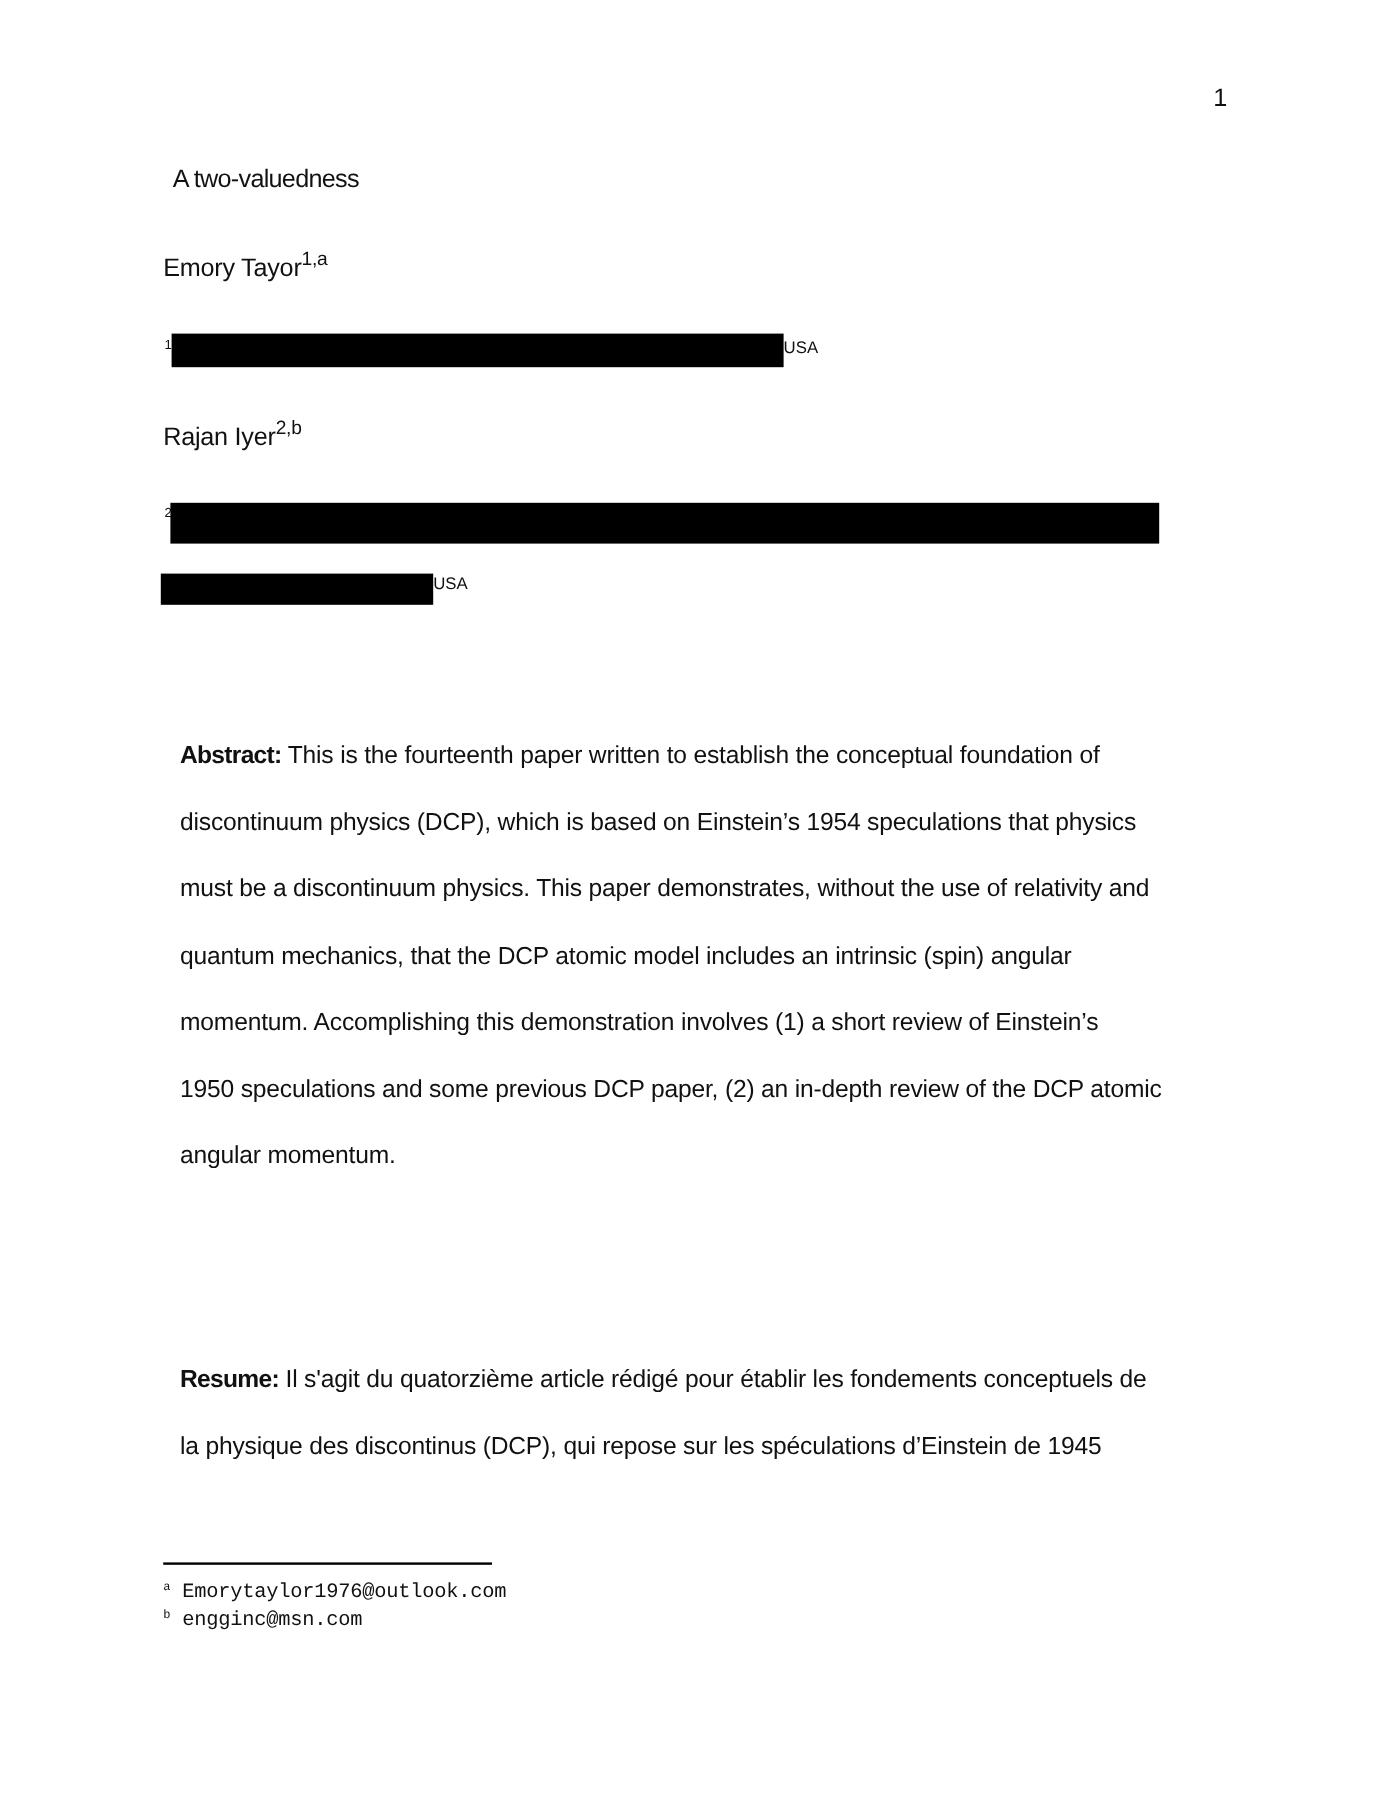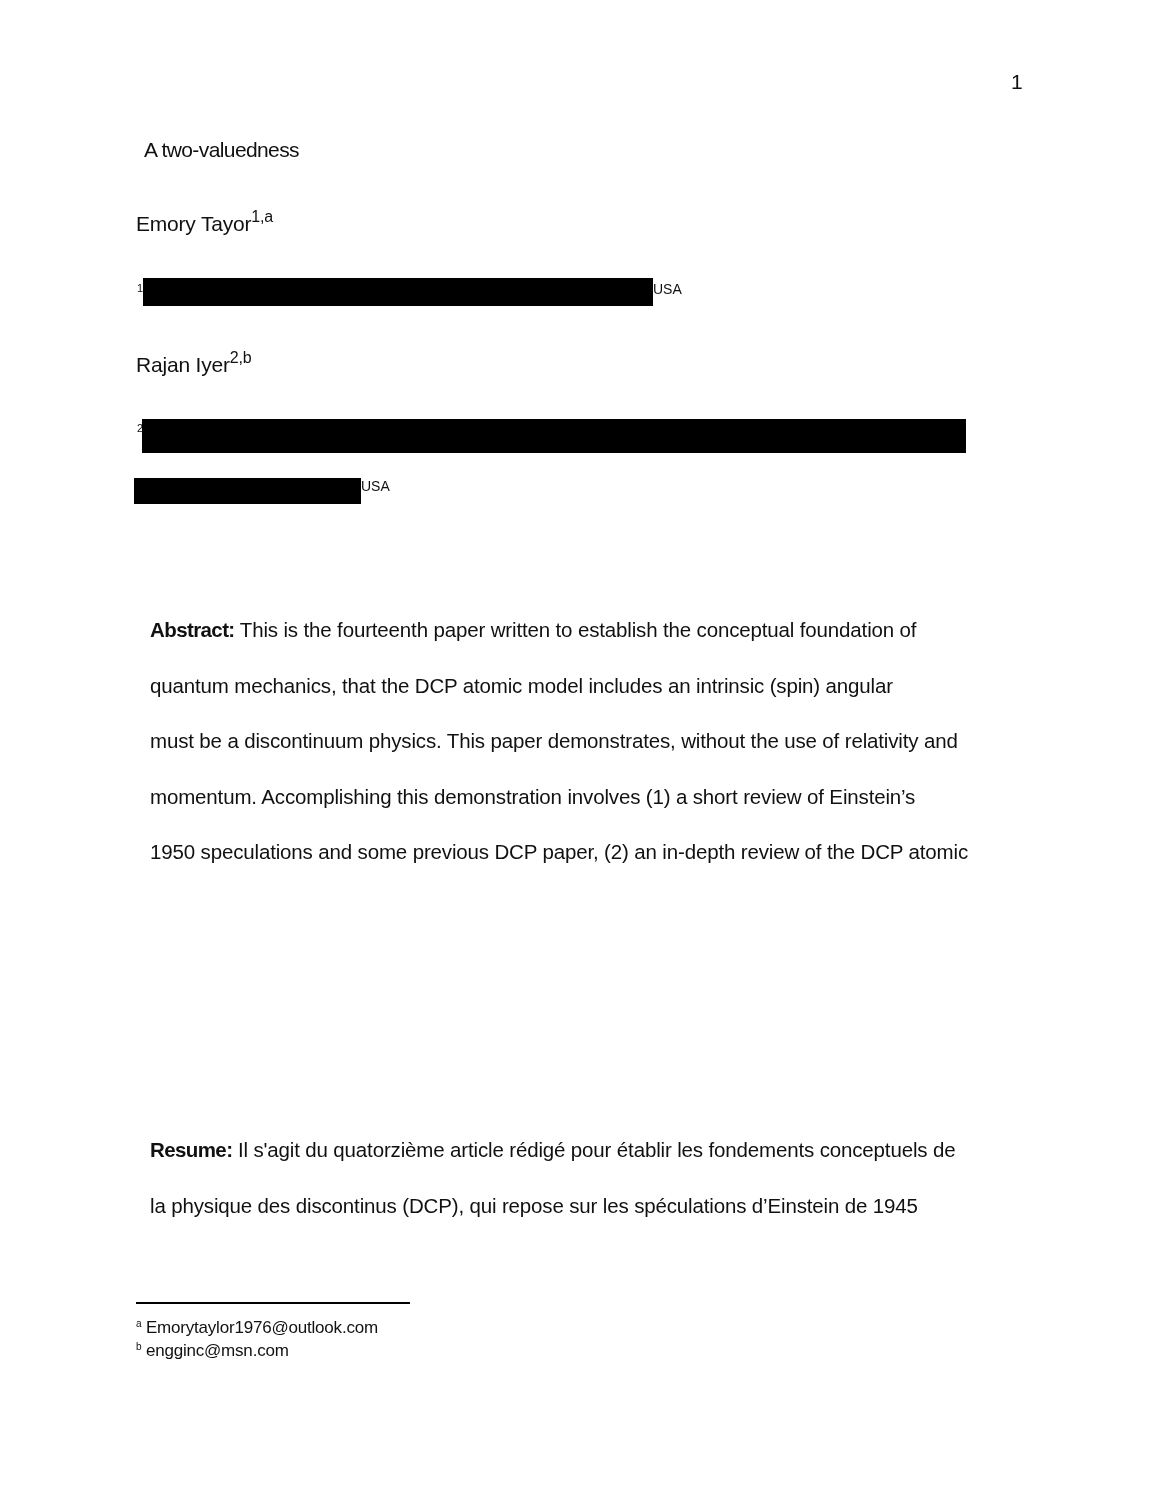--- a/index.html
+++ b/index.html
@@ -16,21 +16,21 @@
     .redact { background: #000; position: absolute; }
     .aff-text { font-size: 14px; }
     .aff-sup { font-size: 11px; }
     .para {
       left: 136px; width: 900px; font-size: 20.5px; line-height: 55.5px;
       letter-spacing: -0.15px; white-space: nowrap; margin-left: 14px;
     }
     .para .line { display: block; }
     .para b { font-weight: bold; letter-spacing: -0.6px; }
     .footnote-rule { left: 136px; top: 1302px; width: 274px; height: 1.5px; background: #000; }
-    .footnote { left: 136px; font-size: 17px; font-family: Liberation Sans, sans-serif; letter-spacing: -0.2px; }
+    .footnote { left: 136px; font-size: 17px; font-family: Liberation Mono, monospace; letter-spacing: -0.2px; }
     .footnote sup { font-size: 10px; vertical-align: 6px; }
   </style>
 </head>
 <body>
 
 <div class="abs page-number">1</div>
 
 <div class="abs title">A two-valuedness</div>
 
 <div class="abs author" style="left:136px; top:208px;">
@@ -45,24 +45,26 @@
   <span>Rajan Iyer</span><sup>2,b</sup>
 </div>
 
 <div class="abs aff-sup" style="left:137px; top:422px;">2</div>
 <div class="redact" style="left:142px; top:419px; width:824px; height:34px;"></div>
 <div class="redact" style="left:134px; top:478px; width:227px; height:26px;"></div>
 <div class="abs aff-text" style="left:361px; top:478px;">USA</div>
 
 <div class="abs para" style="top:602px;">
   <span class="line"><b>Abstract:</b><span> This is the fourteenth paper written to establish the conceptual foundation of</span></span>
+  <span class="line">discontinuum physics (DCP), which is based on Einstein’s 1954 speculations that physics</span>
+  <span class="line">must be a discontinuum physics. This paper demonstrates, without the use of relativity and</span>
   <span class="line">quantum mechanics, that the DCP atomic model includes an intrinsic (spin) angular</span>
-  <span class="line">must be a discontinuum physics. This paper demonstrates, without the use of relativity and</span>
   <span class="line">momentum. Accomplishing this demonstration involves (1) a short review of Einstein’s</span>
   <span class="line">1950 speculations and some previous DCP paper, (2) an in-depth review of the DCP atomic</span>
+  <span class="line">angular momentum.</span>
 </div>
 
 <div class="abs para" style="top:1122px;">
   <span class="line"><b>Resume:</b><span> Il s'agit du quatorzième article rédigé pour établir les fondements conceptuels de</span></span>
   <span class="line">la physique des discontinus (DCP), qui repose sur les spéculations d’Einstein de 1945</span>
 </div>
 
 <div class="abs footnote-rule"></div>
 <div class="abs footnote" style="top:1318px;">
   <sup>a</sup> <span>Emorytaylor1976@outlook.com</span>

